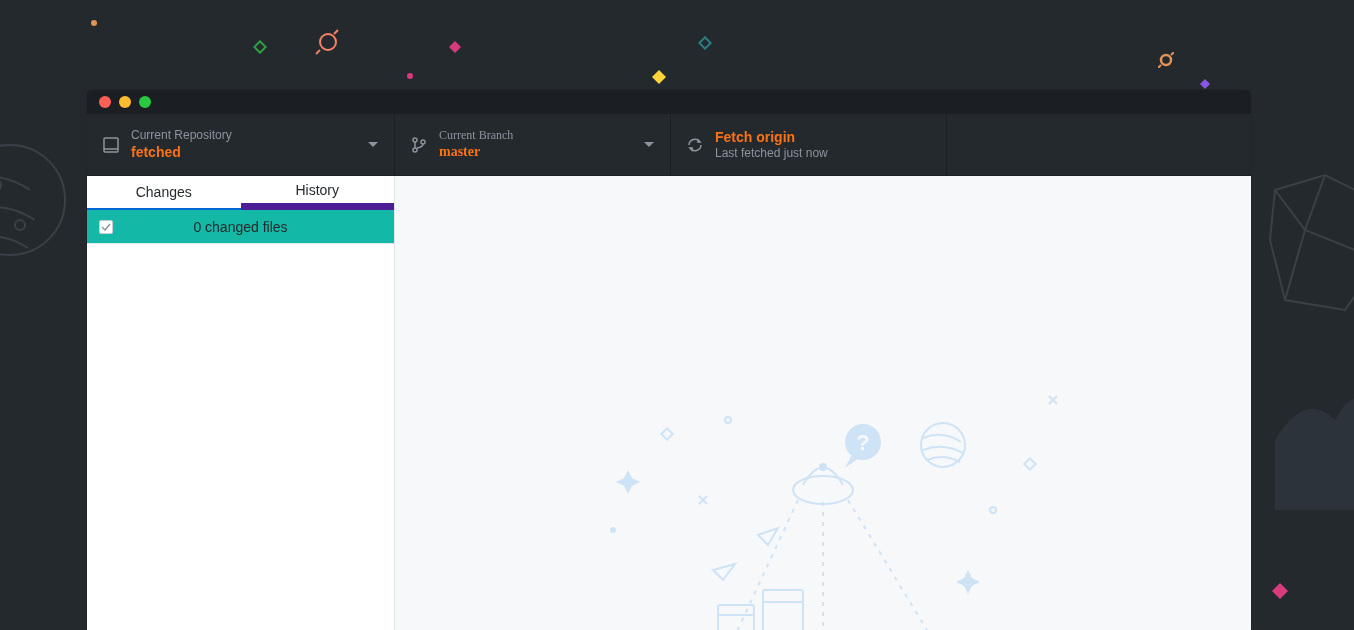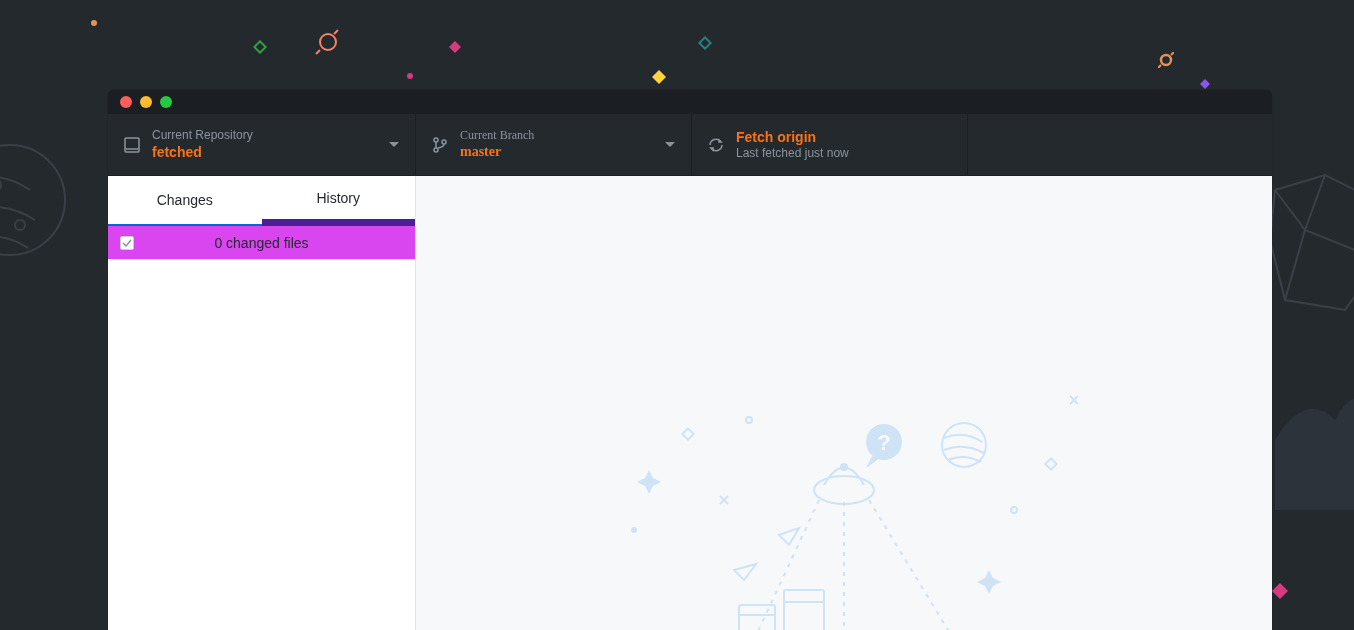--- a/index.html
+++ b/index.html
@@ -12,21 +12,21 @@
       position: relative;
     }
 
     
     .bg-decor { position: absolute; pointer-events: none; }
     .bg-decor svg { display: block; }
 
     
     .window {
       position: absolute;
-      left: 108px;
+      left: 87px;
       top: 90px;
       width: 1164px;
       height: 540px;
       background: #1b1f23;
       border-radius: 6px 6px 0 0;
       overflow: hidden;
       box-shadow: 0 0 1px rgba(0,0,0,0.5);
     }
 
     
@@ -107,21 +107,21 @@
     
     .sidebar {
       width: 308px;
       background: #ffffff;
       border-right: 1px solid #e1e4e8;
       display: flex;
       flex-direction: column;
     }
     .tabs {
       display: flex;
-      height: 50px;
+      height: 34px;
       background: #ffffff;
     }
     .tab {
       flex: 1;
       display: flex;
       align-items: center;
       justify-content: center;
       font-size: 14px;
       color: #24292e;
       cursor: pointer;
@@ -130,21 +130,21 @@
     .tab.active {
       border-bottom: 2px solid #0366d6;
       font-weight: 500;
     }
     .changes-row {
       height: 34px;
       display: flex;
       align-items: center;
       padding: 0 12px;
       border-bottom: 1px solid #e1e4e8;
-      background: #d946ef;
+      background: #14b8a6;
     }
     .checkbox-wrap {
       width: 14px;
       height: 14px;
       border: 1px solid #c8cdd2;
       border-radius: 2px;
       background: #fff;
       display: flex;
       align-items: center;
       justify-content: center;

